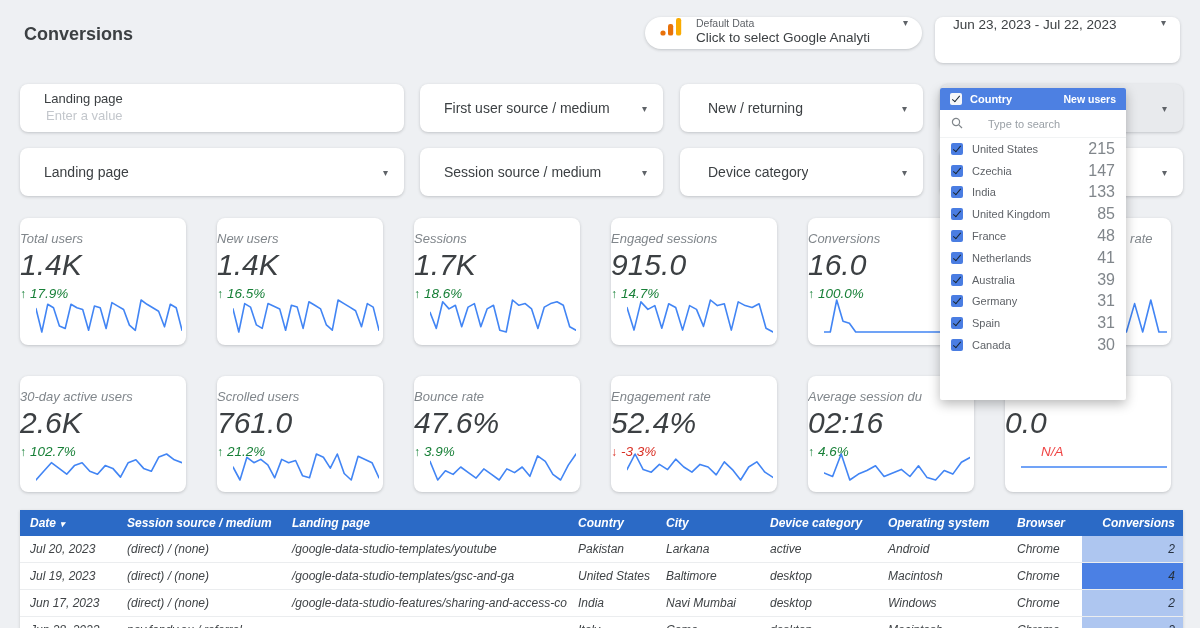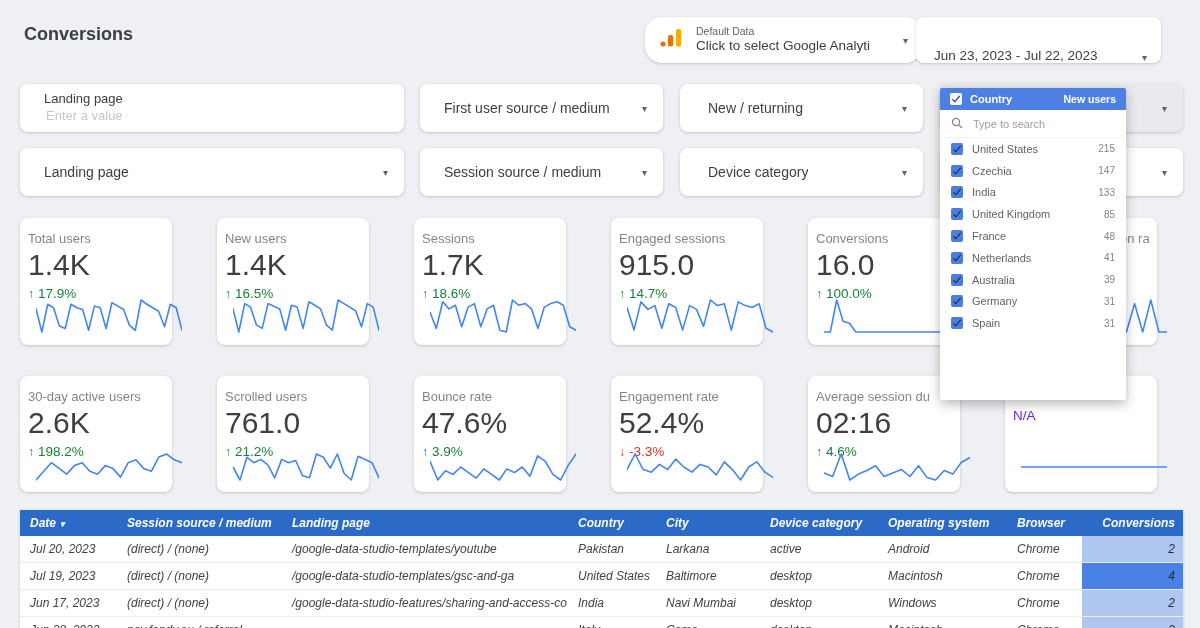--- a/index.html
+++ b/index.html
@@ -4,62 +4,62 @@
 <style>
   html,body{margin:0;padding:0;}
   body{
     width:1200px;height:628px;position:relative;overflow:hidden;
     background:#eef0f3;font-family:"Liberation Sans",sans-serif;
     -webkit-font-smoothing:antialiased;
   }
   .card-surface{background:#fff;border-radius:8px;box-shadow:0 1px 3px rgba(60,64,67,.25);}
   
   .page-title{position:absolute;left:24px;top:24px;font-size:18px;font-weight:700;color:#3c4043;}
-  .data-selector{position:absolute;left:645px;top:17px;width:277px;height:46px;display:flex;align-items:center;padding:0 14px;box-sizing:border-box;gap:11px;cursor:pointer;border-radius:17px;}
+  .data-selector{position:absolute;left:645px;top:17px;width:277px;height:32px;display:flex;align-items:flex-start;padding:0 14px;box-sizing:border-box;gap:11px;cursor:pointer;border-radius:17px;}
   .ga-icon{flex:0 0 auto;}
   .sel-text{display:flex;flex-direction:column;line-height:1.25;overflow:hidden;}
   .sel-eyebrow{font-size:10.5px;color:#5f6368;}
   .sel-value{font-size:13.5px;color:#3c4043;white-space:nowrap;}
   .caret{margin-left:auto;font-size:10px;color:#5f6368;flex:0 0 auto;}
-  .date-range{position:absolute;left:916px;top:17px;width:245px;height:46px;display:flex;align-items:flex-end;padding:0 14px 0 18px;box-sizing:border-box;cursor:pointer;}
+  .date-range{position:absolute;left:935px;top:17px;width:245px;height:46px;display:flex;align-items:flex-start;padding:0 14px 0 18px;box-sizing:border-box;cursor:pointer;}
   .date-range .dr-value{font-size:13.5px;color:#3c4043;white-space:nowrap;}
   
   .filter{position:absolute;height:48px;box-sizing:border-box;display:flex;align-items:center;padding:0 16px 0 24px;cursor:pointer;}
   .filter .f-label{font-size:14px;color:#3c4043;white-space:nowrap;overflow:hidden;}
   .row1{top:84px;} .row2{top:148px;}
   .c1{left:20px;width:384px;} .c2{left:420px;width:243px;} .c3{left:680px;width:243px;padding-left:28px;} .c4{left:940px;width:243px;}
   .filter.open-state{background:#e8eaed;}
   .filter-input{display:block;padding:0;}
   .fi-label{position:absolute;left:24px;top:7px;font-size:13px;color:#3c4043;}
   .fi-input{position:absolute;left:24px;top:23px;width:330px;border:none;outline:none;font-size:13px;color:#3c4043;background:transparent;font-family:"Liberation Sans",sans-serif;}
   .fi-input::placeholder{color:#c3c7cc;}
   
   .dropdown{position:absolute;left:940px;top:88px;width:186px;height:312px;background:#fff;z-index:30;
     box-shadow:0 4px 12px rgba(0,0,0,.28);border-radius:2px;overflow:hidden;box-sizing:border-box;}
   .dd-header{height:22px;background:#4d80e2;display:flex;align-items:center;gap:8px;padding:0 10px;}
   .dd-title{font-size:11px;font-weight:700;color:#fff;}
   .dd-metric{margin-left:auto;font-size:10.5px;font-weight:700;color:#fff;}
   .dd-search{height:27px;display:flex;align-items:center;gap:8px;padding:0 11px;border-bottom:1px solid #f1f3f4;}
-  .dd-search input{border:none;outline:none;font-size:11px;color:#5f6368;width:120px;font-family:"Liberation Sans",sans-serif;background:transparent;}
+  .dd-search input{border:none;outline:none;font-size:11px;color:#5f6368;width:120px;font-family:"Liberation Sans",sans-serif;background:transparent;margin-left:15px;}
   .dd-search input::placeholder{color:#9aa0a6;}
   .dd-item{height:21.8px;display:flex;align-items:center;gap:9px;padding:0 11px;cursor:pointer;}
   .dd-name{font-size:11px;color:#5f6368;}
-  .dd-count{margin-left:auto;font-size:10px;color:#80868b;}
+  .dd-count{margin-left:auto;font-size:16px;color:#80868b;}
   .cb{width:12px;height:12px;border-radius:2px;background:#4a7de2;position:relative;flex:0 0 auto;cursor:pointer;}
   .cb::after{content:"";position:absolute;left:4px;top:1px;width:3px;height:7px;border:solid #1b2733;border-width:0 1.6px 1.6px 0;transform:rotate(40deg);}
   .cb.white{background:#f4f6f9;}
   
-  .card{position:absolute;width:152px;box-sizing:border-box;padding:13px 8px;cursor:pointer;}
+  .card{position:absolute;width:166px;box-sizing:border-box;padding:13px 0;cursor:pointer;font-style:italic;}
   .card.r1{top:218px;height:127px;} .card.r2{top:376px;height:116px;}
   .k1{left:20px;} .k2{left:217px;} .k3{left:414px;} .k4{left:611px;} .k5{left:808px;} .k6{left:1005px;}
   .card .label{font-size:13px;color:#80868b;white-space:nowrap;overflow:hidden;height:16px;}
   .card .label.offset-label{padding-left:107px;box-sizing:border-box;}
   .card .value{font-size:30px;color:#3c4043;line-height:1.15;height:35px;margin-top:1px;white-space:nowrap;}
   .card .delta{font-size:13.5px;margin-top:2px;height:17px;display:flex;align-items:center;gap:4px;}
-  .delta.up{color:#188038;} .delta.down{color:#d93025;} .delta.na{color:#6d28d9;}
+  .delta.up{color:#188038;} .delta.down{color:#d93025;} .delta.na{color:#ef4444;margin-left:36px;}
   .delta .arr{font-size:12px;}
   .card .spark{position:absolute;left:16px;right:16px;bottom:11px;height:36px;}
   .card.r2 .spark{height:30px;bottom:10px;}
   
   .table{position:absolute;left:20px;top:510px;width:1163px;background:#fff;box-shadow:0 1px 3px rgba(60,64,67,.2);}
   .tr{display:grid;grid-template-columns:97px 165px 286px 88px 104px 118px 129px 75px 101px;align-items:center;height:26px;font-style:italic;}
   .tr.head{background:#2b6ac6;color:#fff;font-weight:700;font-size:12px;}
   .tr.body-row{border-bottom:1px solid #ebedef;font-size:12px;color:#3f4346;}
   .td{padding-left:10px;white-space:nowrap;overflow:hidden;box-sizing:border-box;}
   .td.num{text-align:right;padding-right:8px;height:26px;line-height:26px;color:#26303e;}
@@ -187,21 +187,21 @@
   <div class="spark"><svg width="146" height="36" viewBox="0 0 146 36">
         <polyline points="0.0,34.0 8.1,34.0 16.2,34.0 24.3,34.0 32.4,34.0 40.6,34.0 48.7,34.0 56.8,34.0 64.9,34.0 73.0,34.0 81.1,34.0 89.2,34.0 97.3,34.0 105.4,34.0 113.6,5.6 121.7,34.0 129.8,2.0 137.9,34.0 146.0,34.0" fill="none" stroke="#4285f4" stroke-width="1.6" stroke-linejoin="round" stroke-linecap="round"></polyline>
       </svg></div>
 </div>
 
 <div class="card card-surface r2 k1">
   <div class="label">30-day active users</div>
   <div class="value">2.6K</div>
   <div class="delta up">
       <span class="arr">↑</span>
-      <span>198.2%</span>
+      <span>102.7%</span>
     </div>
   <div class="spark"><svg width="146" height="30" viewBox="0 0 146 30">
         <polyline points="0.0,28.0 7.7,19.3 15.4,10.7 23.1,16.4 30.7,22.2 38.4,13.6 46.1,10.7 53.8,19.3 61.5,22.2 69.2,13.6 76.8,16.4 84.5,25.1 92.2,10.7 99.9,7.8 107.6,16.4 115.3,19.3 122.9,4.9 130.6,2.0 138.3,7.8 146.0,10.7" fill="none" stroke="#4285f4" stroke-width="1.6" stroke-linejoin="round" stroke-linecap="round"></polyline>
       </svg></div>
 </div>
 <div class="card card-surface r2 k2">
   <div class="label">Scrolled users</div>
   <div class="value">761.0</div>
   <div class="delta up">
       <span class="arr">↑</span>
@@ -239,20 +239,21 @@
   <div class="delta up">
       <span class="arr">↑</span>
       <span>4.6%</span>
     </div>
   <div class="spark"><svg width="146" height="30" viewBox="0 0 146 30">
         <polyline points="0.0,20.9 8.6,24.5 17.2,2.0 25.8,28.0 34.4,22.1 42.9,18.5 51.5,13.8 60.1,24.5 68.7,20.9 77.3,17.4 85.9,24.5 94.5,13.8 103.1,25.6 111.6,28.0 120.2,18.5 128.8,22.1 137.4,10.3 146.0,5.5" fill="none" stroke="#4285f4" stroke-width="1.6" stroke-linejoin="round" stroke-linecap="round"></polyline>
       </svg></div>
 </div>
 <div class="card card-surface r2 k6">
   <div class="label"></div>
+  <div class="value">0.0</div>
   <div class="delta na">
       <span>N/A</span>
     </div>
   <div class="spark"><svg width="146" height="30" viewBox="0 0 146 30">
         <polyline points="0.0,15.0 20.9,15.0 41.7,15.0 62.6,15.0 83.4,15.0 104.3,15.0 125.1,15.0 146.0,15.0" fill="none" stroke="#4285f4" stroke-width="1.6" stroke-linejoin="round" stroke-linecap="round"></polyline>
       </svg></div>
 </div>
 
 <div class="dropdown">
   <div class="dd-header">
@@ -306,20 +307,25 @@
   </div>
   <div class="dd-item">
     <span class="cb"></span>
     <span class="dd-name">Germany</span>
     <span class="dd-count">31</span>
   </div>
   <div class="dd-item">
     <span class="cb"></span>
     <span class="dd-name">Spain</span>
     <span class="dd-count">31</span>
+  </div>
+  <div class="dd-item">
+    <span class="cb"></span>
+    <span class="dd-name">Canada</span>
+    <span class="dd-count">30</span>
   </div>
 </div>
 
 <div class="table">
   <div class="tr head">
     <div class="td"><span>Date</span><span class="sort-caret">▾</span></div>
     <div class="td">Session source / medium</div>
     <div class="td">Landing page</div>
     <div class="td">Country</div>
     <div class="td">City</div>

